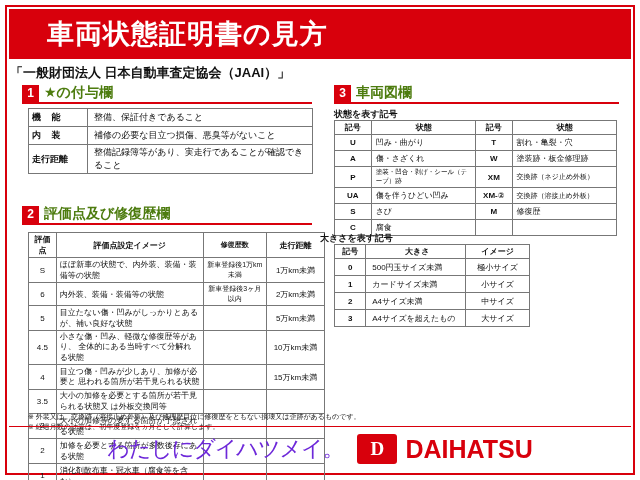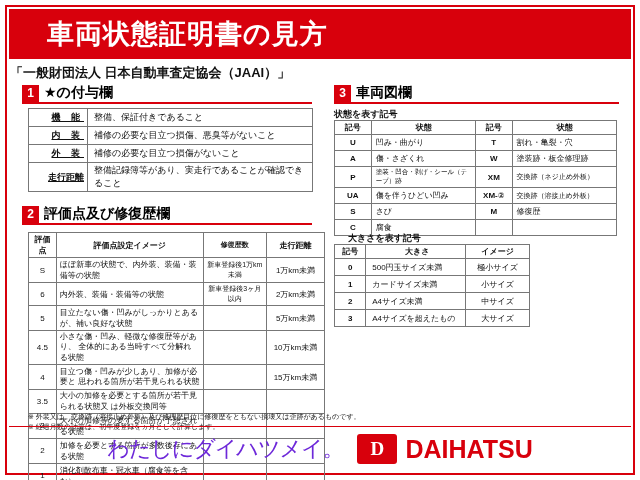--- a/index.html
+++ b/index.html
@@ -35,34 +35,34 @@
     white-space:nowrap;
   }
   
   .sec-head{position:absolute;display:flex;align-items:center;}
   .sec-num{
     width:17px;height:17px;background:#d8000c;color:#fff;
     font-size:12px;font-weight:bold;
     display:flex;align-items:center;justify-content:center;
     margin-right:5px;
   }
-  .sec-title{font-size:14px;font-weight:bold;color:#000000;white-space:nowrap;text-align:center;}
+  .sec-title{font-size:14px;font-weight:bold;color:#4d7c0f;white-space:nowrap;text-align:center;}
   .underline{
     position:absolute;height:2px;background:#d8000c;
   }
   
   table{border-collapse:collapse;position:absolute;}
   td,th{
     border:1px solid #777;
     font-size:8px;color:#111;
     padding:1px 3px;
     vertical-align:middle;
   }
   .tbl-a td{height:15px;}
-  .tbl-a .lbl{width:52px;text-align:right;font-weight:bold;font-size:9px;letter-spacing:4px;text-decoration:underline;}
+  .tbl-a .lbl{width:52px;text-align:left;font-weight:bold;font-size:9px;letter-spacing:4px;}
   .tbl-a .val{font-size:9px;padding-left:6px;margin-top:39px;}
 
   .tbl-b th{background:#ffffff;font-weight:bold;text-align:center;font-size:8px;}
   .tbl-b td{height:13px;}
   .tbl-b .c-pt{width:22px;text-align:center;}
   .tbl-b .c-img{width:155px;}
   .tbl-b .c-cnt{width:62px;text-align:center;font-size:7px;}
   .tbl-b .c-dist{width:56px;text-align:center;}
 
   .tbl-c th{font-weight:bold;text-align:center;font-size:8px;}
@@ -120,24 +120,20 @@
     <tbody>
       <tr>
         <td class="lbl">機 能</td>
         <td class="val">整備、保証付きであること</td>
       </tr>
       <tr>
         <td class="lbl">内 装</td>
         <td class="val">補修の必要な目立つ損傷、悪臭等がないこと</td>
       </tr>
       <tr>
-        <td class="lbl">外 装</td>
-        <td class="val">補修の必要な目立つ損傷がないこと</td>
-      </tr>
-      <tr>
         <td class="lbl" style="letter-spacing:0;">走行距離</td>
         <td class="val">整備記録簿等があり、実走行であることが確認できること</td>
       </tr>
     </tbody>
   </table>
 
   <div class="sec-head" style="left:22px;top:205px;">
     <div class="sec-num">2</div>
     <div class="sec-title">評価点及び修復歴欄</div>
   </div>
@@ -269,21 +265,21 @@
       </tr>
       <tr>
         <td class="sym">C</td>
         <td class="desc">腐食</td>
         <td class="sym"></td>
         <td class="desc"></td>
       </tr>
     </tbody>
   </table>
 
-  <div class="minihead" style="left:348px;top:232px;">大きさを表す記号</div>
+  <div class="minihead" style="left:320px;top:232px;">大きさを表す記号</div>
 
   <table class="tbl-d" style="left:334px;top:244px;width:196px;">
     <thead>
       <tr>
         <th class="sym">記号</th>
         <th class="size" style="text-align:center;">大きさ</th>
         <th class="img">イメージ</th>
       </tr>
     </thead>
     <tbody>

